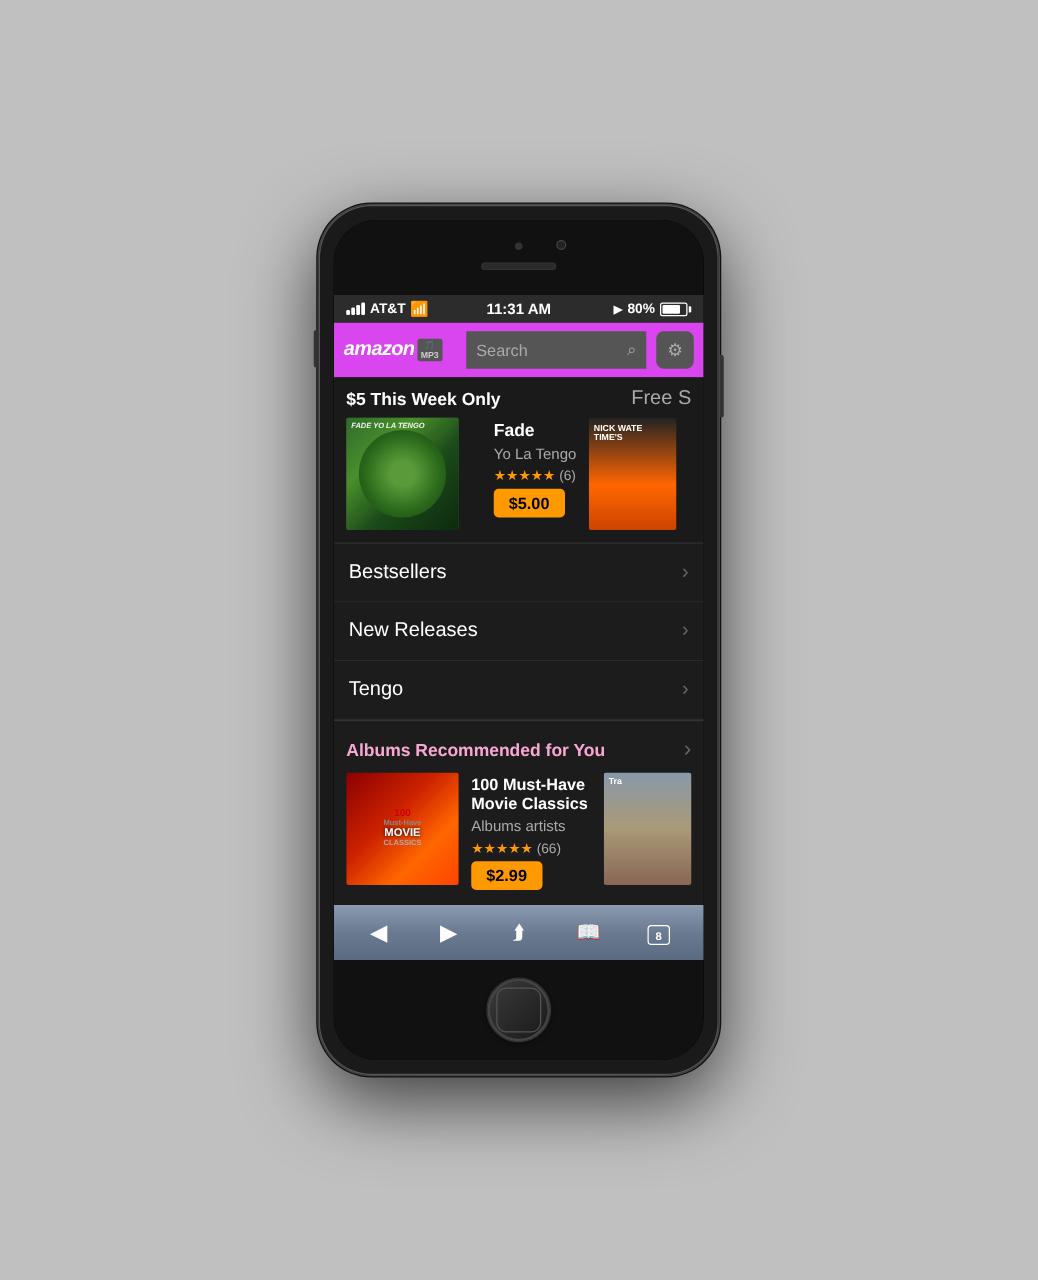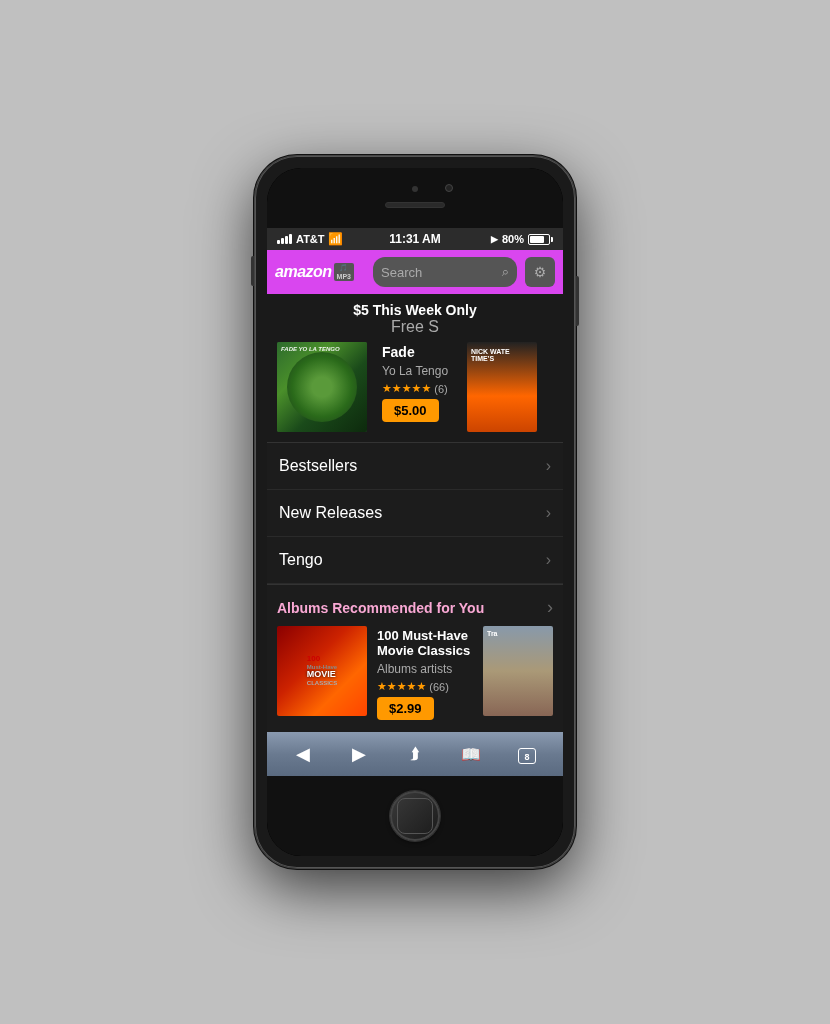--- a/index.html
+++ b/index.html
@@ -149,21 +149,21 @@
       background: #444;
       font-size: 8px;
       padding: 1px 3px;
       border-radius: 2px;
       color: #aaa;
       display: flex; align-items: center; gap: 1px;
     }
     .search-bar {
       flex: 1;
       background: #555;
-      border-radius: 12px;
+      border-radius: 0;
       height: 30px;
       display: flex;
       align-items: center;
       padding: 0 8px;
       gap: 6px;
     }
     .search-placeholder {
       color: #aaa;
       font-size: 13px;
       flex: 1;
@@ -189,21 +189,20 @@
     
     .featured-section {
       background: #1a1a1a;
       overflow: hidden;
     }
     .section-header-row {
       display: flex;
       justify-content: space-between;
       align-items: center;
       padding: 8px 10px 6px;
-      flex-direction: column;
     }
     .section-title {
       color: #fff;
       font-size: 14px;
       font-weight: 600;
     }
     .see-more {
       color: #aaa;
       font-size: 16px;
     }
@@ -211,21 +210,21 @@
     .featured-items {
       display: flex;
       overflow: hidden;
       gap: 0;
     }
 
     .featured-item {
       min-width: 200px;
       padding: 0 10px 10px;
       display: flex;
-      gap: 15px;
+      gap: 28px;
     }
 
     .album-art {
       width: 90px;
       height: 90px;
       background: #2a5c2a;
       border-radius: 2px;
       overflow: hidden;
       flex-shrink: 0;
     }
@@ -558,21 +557,21 @@
 
         <div class="recommended-section">
           <div class="recommended-header">
             <span class="recommended-title">Albums Recommended for You</span>
             <span class="nav-arrow" style="font-size:18px;">›</span>
           </div>
           <div class="recommended-items">
             <div class="rec-item">
               <div class="album-art-movie">
                 <div class="movie-art-inner">
-                  <div style="font-size:10px;color:#000;font-weight:900;text-align:left;line-height:1.1;">
+                  <div style="font-size:10px;color:#000;font-weight:900;text-align:center;line-height:1.1;">
                     <div style="font-size:8px;color:#cc0000;font-weight:700;">100</div>
                     <div style="font-size:6px;color:#888;">Must-Have</div>
                     <div style="font-size:9px;color:#fff;font-weight:900;text-shadow:0 0 3px #000;">MOVIE</div>
                     <div style="font-size:6px;color:#aaa;">CLASSICS</div>
                   </div>
                 </div>
               </div>
               <div class="album-info">
                 <span class="album-name" style="font-size:13px;">100 Must-Have Movie Classics</span>
                 <span class="album-artist">Albums artists</span>

